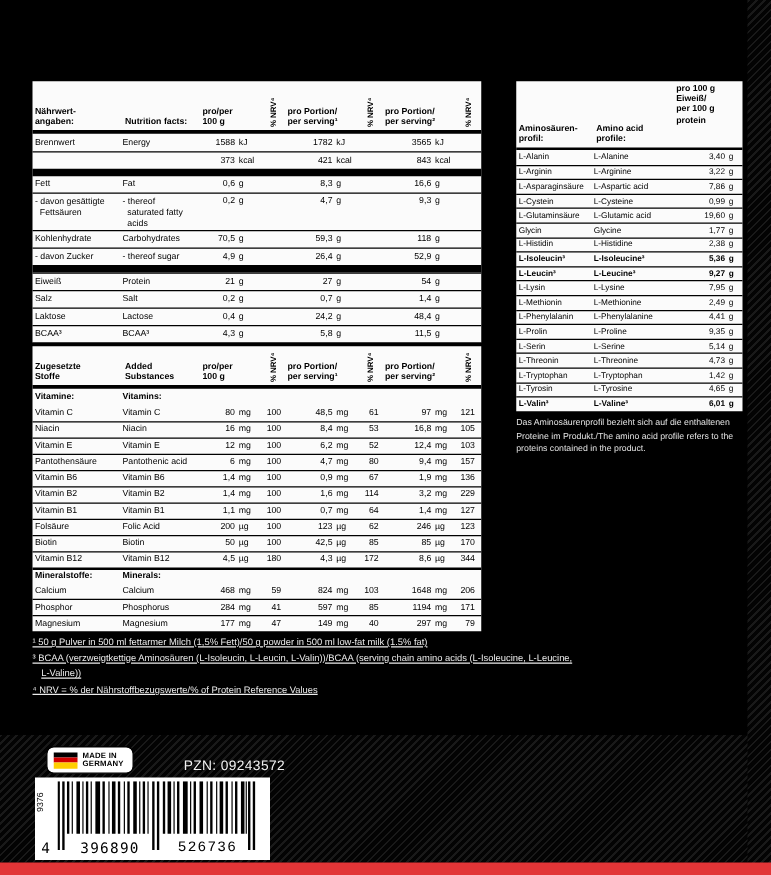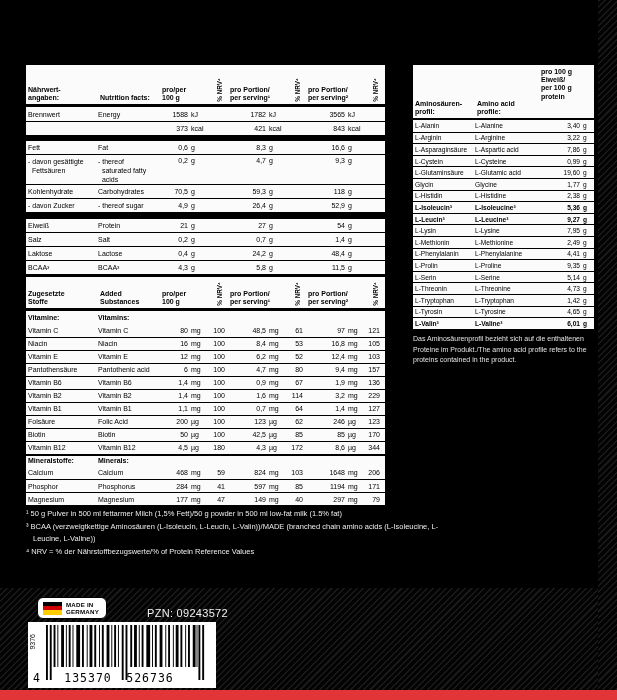--- a/index.html
+++ b/index.html
@@ -53,38 +53,38 @@
          border-top:1px solid #000;box-sizing:border-box;font-size:6.6px;}
   .a-row.first{border-top:none;}
   .a-row.b{font-weight:bold;border-top:1.8px solid #000;}
   .a-row.afterb{border-top:1.8px solid #000;}
   #amino-note{position:absolute;left:413px;top:334px;width:195px;color:#e3e3e3;
               font-size:7px;line-height:10.6px;}
 
   
   #footnotes{position:absolute;left:26px;top:508px;width:434px;color:#ececec;
              font-size:7.5px;line-height:12.6px;}
-  .fn{padding-left:7px;text-indent:-7px;}
+  .fn{padding-left:7px;text-indent:-7px;text-decoration:underline;}
 
   
   #made-badge{position:absolute;left:37px;top:597px;background:#fff;border:1.6px solid #000;
               border-radius:6px;display:flex;align-items:center;gap:4px;padding:3px 7px 3px 5px;}
   .flag{width:19px;height:13px;display:flex;flex-direction:column;}
   .flag div{flex:1;}
   #badge-text{font-size:6.2px;font-weight:bold;line-height:7.2px;white-space:pre-line;color:#000;letter-spacing:0.2px;}
   #pzn{position:absolute;left:147px;top:607px;color:#f2f2f2;font-size:11px;letter-spacing:0.3px;}
   #barcode-box{position:absolute;left:28px;top:622px;width:188px;height:66px;background:#fff;}
   #serial{position:absolute;left:1px;top:12px;writing-mode:vertical-rl;transform:rotate(180deg);
           font-size:7px;color:#000;}
   #bars{position:absolute;left:18px;top:3px;}
   .bc-digit{position:absolute;bottom:3px;font-family:"DejaVu Sans Mono", monospace;
             font-size:11.5px;color:#000;}
   #bc-lead{left:5px;}
   #bc-g1{left:24px;width:72px;text-align:center;letter-spacing:1px;}
-  #bc-g2{left:85px;width:74px;text-align:center;letter-spacing:1px;}
+  #bc-g2{left:101px;width:74px;text-align:center;letter-spacing:1px;font-family:Liberation Mono, monospace;}
 </style>
 </head>
 <body style="background: rgb(0, 0, 0);">
 
 <div id="stripe-bottom" class="stripe"></div>
 <div id="stripe-right" class="stripe"></div>
 <div id="red-bar" style="background: rgb(226, 53, 55);"></div>
 
 <div id="left-col">
   <div class="w">
@@ -576,21 +576,21 @@
         <div class="c1">L-Valine³</div>
         <div class="num">6,01</div>
         <div class="unit">g</div>
       </div>
     </div>
 </div>
 <div id="amino-note">Das Aminosäurenprofil bezieht sich auf die enthaltenen Proteine im Produkt./The amino acid profile refers to the proteins contained in the product.</div>
 
 <div id="footnotes">
     <div class="fn">¹ 50 g Pulver in 500 ml fettarmer Milch (1,5% Fett)/50 g powder in 500 ml low-fat milk (1.5% fat)</div>
-    <div class="fn">³ BCAA (verzweigtkettige Aminosäuren (L-Isoleucin, L-Leucin, L-Valin))/MADE (branched chain amino acids (L-Isoleucine, L-Leucine, L-Valine))</div>
+    <div class="fn">³ BCAA (verzweigtkettige Aminosäuren (L-Isoleucin, L-Leucin, L-Valin))/BCAA (serving chain amino acids (L-Isoleucine, L-Leucine, L-Valine))</div>
     <div class="fn">⁴ NRV = % der Nährstoffbezugswerte/% of Protein Reference Values</div>
   </div>
 
 <div id="made-badge">
   <div class="flag">
     <div id="flag-black" style="background: rgb(0, 0, 0);"></div>
       <div id="flag-red" style="background: rgb(208, 0, 0);"></div>
       <div id="flag-gold" style="background: rgb(255, 206, 0);"></div>
   </div>
   <div id="badge-text">MADE IN
@@ -635,15 +635,15 @@
       <rect x="129" y="0" width="2" height="42" fill="#000"></rect>
       <rect x="134" y="0" width="1" height="42" fill="#000"></rect>
       <rect x="137" y="0" width="3" height="42" fill="#000"></rect>
       <rect x="142" y="0" width="2" height="42" fill="#000"></rect>
       <rect x="147" y="0" width="1" height="42" fill="#000"></rect>
       <rect x="150" y="0" width="2" height="42" fill="#000"></rect>
       <rect x="155" y="0" width="3" height="42" fill="#000"></rect>
       <rect x="159" y="0" width="1" height="42" fill="#000"></rect>
     </svg>
   <div class="bc-digit" id="bc-lead">4</div>
-  <div class="bc-digit" id="bc-g1">135370</div>
+  <div class="bc-digit" id="bc-g1">396890</div>
   <div class="bc-digit" id="bc-g2">526736</div>
 </div>
 
 </body></html>

